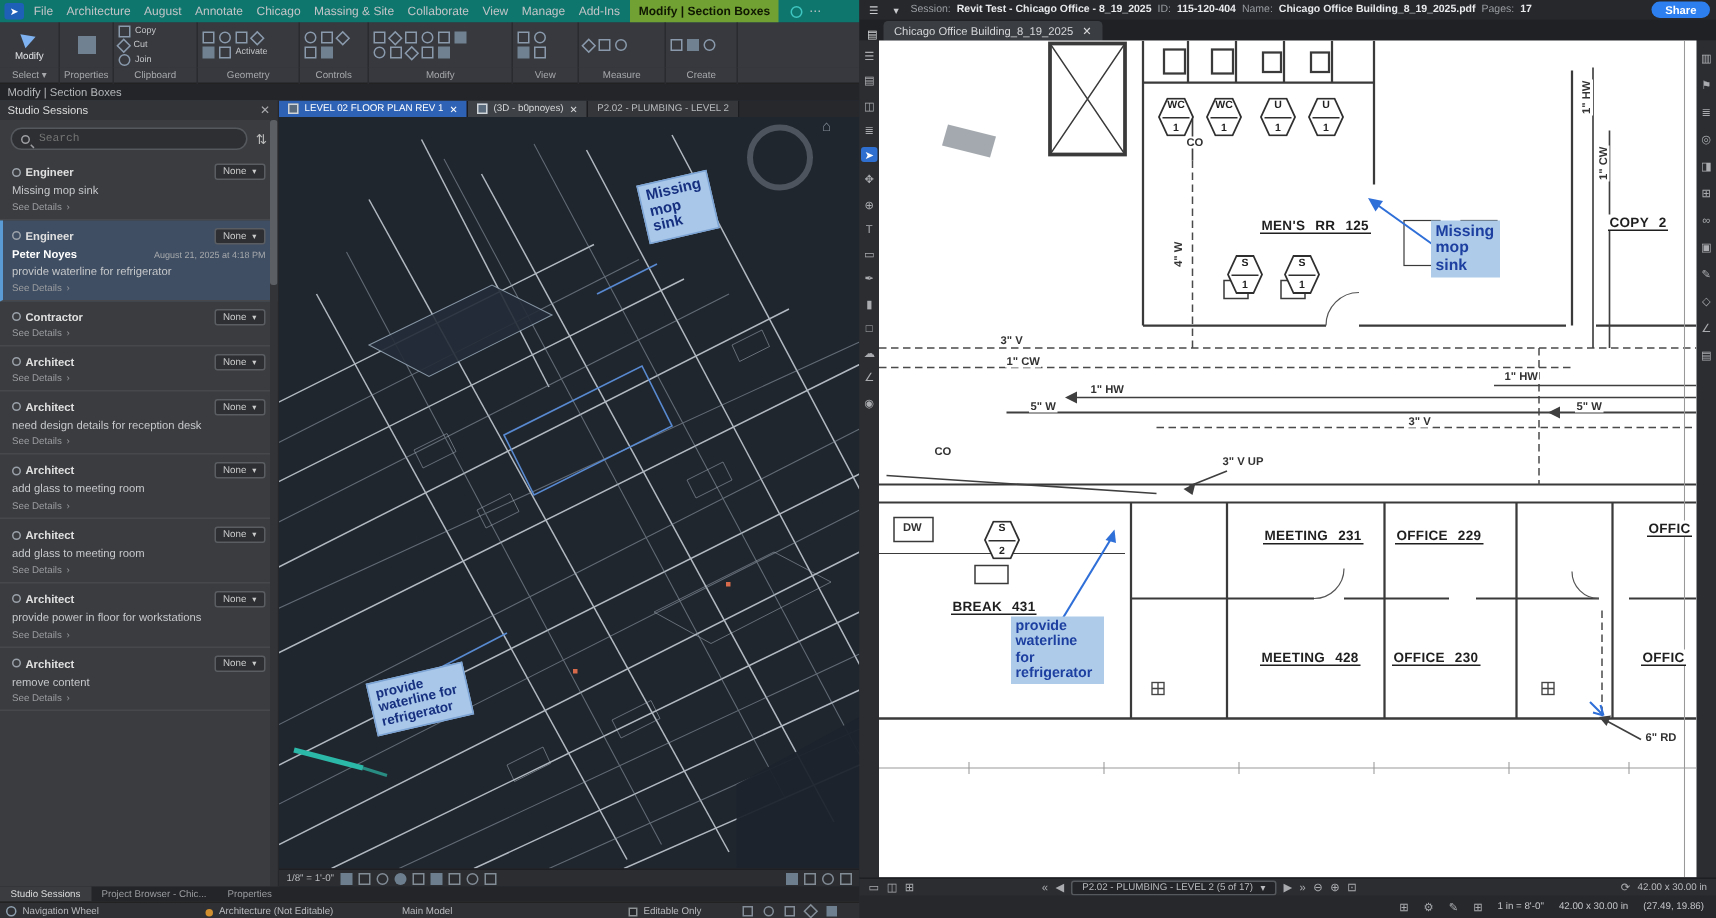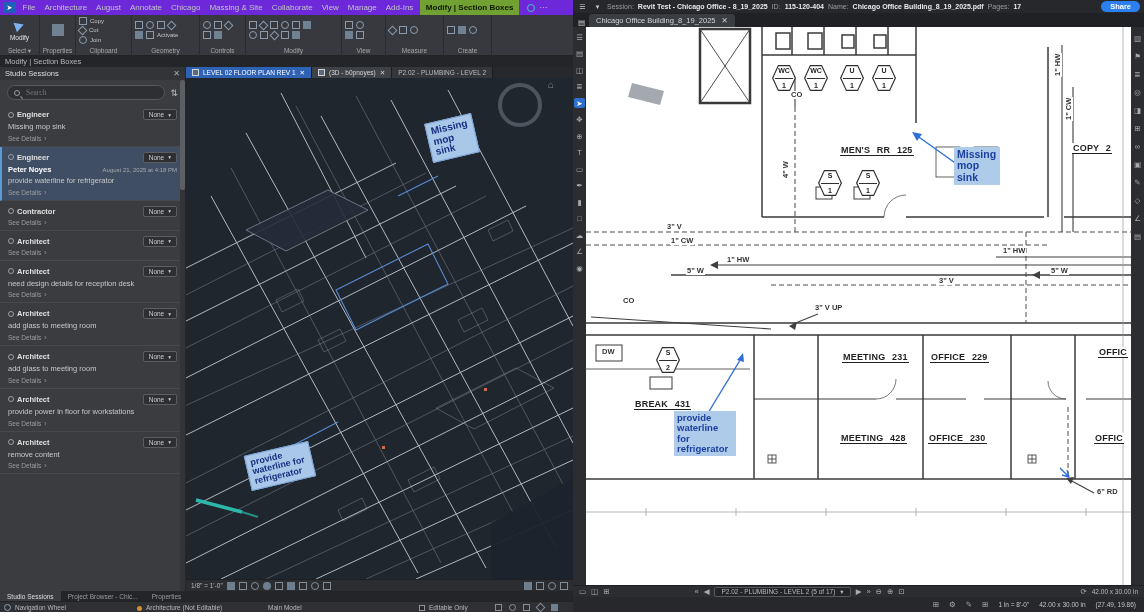--- a/index.html
+++ b/index.html
@@ -3,21 +3,21 @@
 <meta charset="utf-8">
 <style>
   html,body{margin:0;padding:0;background:#0d0d0d}
   *{box-sizing:border-box}
   .screen{position:relative;width:1144px;height:612px;overflow:hidden;background:#222;
           font-family:"Liberation Sans",sans-serif;cursor:default}
   .a{position:absolute}
 
   
   .revit{position:absolute;left:0;top:0;width:573px;height:612px;background:#33353a;color:#c9cbce}
-  .menubar{position:absolute;top:0;left:0;width:573px;height:15px;background:#6d28d9;display:flex;
+  .menubar{position:absolute;top:0;left:0;width:573px;height:15px;background:#0f766e;display:flex;
            align-items:center;font-size:8px;color:#c2c4c7;white-space:nowrap}
   .file-logo{width:13px;height:11px;background:#1e5fb8;color:#fff;font-size:7px;display:flex;
              align-items:center;justify-content:center;border-radius:2px;margin:0 2px 0 3px}
   .mi{padding:0 4.5px;height:15px;display:flex;align-items:center}
   .ctx-tab{background:#71a033;color:#101802;padding:0 6px;height:15px;display:flex;align-items:center;
            font-weight:bold;margin-left:2px}
   .sync-dot{width:8px;height:8px;border:1.5px solid #3ec6c0;border-radius:50%;margin:0 4px 0 8px}
   .ribbon{position:absolute;top:15px;left:0;width:573px;height:30px;background:#37393e;display:flex}
   .rgroup{border-right:1px solid #292b2e;padding:2px 3px;display:flex;flex-direction:column;
           justify-content:center;gap:2px}
@@ -42,21 +42,21 @@
   .studio-head{height:13px;display:flex;align-items:center;justify-content:space-between;padding:0 5px;
                font-size:7.5px;color:#ddd;background:#323438}
   .xicon{color:#a8aaad;font-size:8px}
   .search-row{display:flex;align-items:center;gap:5px;padding:5px 7px 4px 7px}
   .search-box{flex:1;display:flex;align-items:center;gap:4px;background:#2d2f33;border:1px solid #55585c;
               border-radius:9px;height:15px;padding:0 6px}
   .mag{width:6px;height:6px;border:1.2px solid #9a9ca0;border-radius:50%;position:relative;flex:none}
   .mag::after{content:"";position:absolute;width:3px;height:1.2px;background:#9a9ca0;left:5px;top:6px;
               transform:rotate(45deg)}
   .search-box input{background:transparent;border:none;outline:none;color:#bbb;font-size:7.5px;width:100%;
-                    font-family:Liberation Serif, serif}
+                    font-family:Liberation Mono, monospace}
   .sort-ic{font-size:9px;color:#bbb}
   .slist{overflow:hidden;height:480px}
   .sitem{border-bottom:1px solid #46484b;padding:5px 8px 4px 8px;position:relative}
   .sitem.selected{background:#3f4e63;border-left:2px solid #5b9bd5;padding-left:6px}
   .srow1{display:flex;justify-content:space-between;align-items:center;margin-bottom:2px}
   .srole{font-size:7.5px;font-weight:bold;color:#e0e0e0;display:flex;align-items:center;gap:3px}
   .role-dot{width:6px;height:6px;border:1px solid #9aa0a8;border-radius:50%}
   .none-dd{font-size:6.5px;color:#ccc;background:#2d2f33;border:1px solid #5a5d61;border-radius:2px;
            padding:1px 5px;display:flex;gap:4px;align-items:center}
   .ddch{font-size:5.5px}

